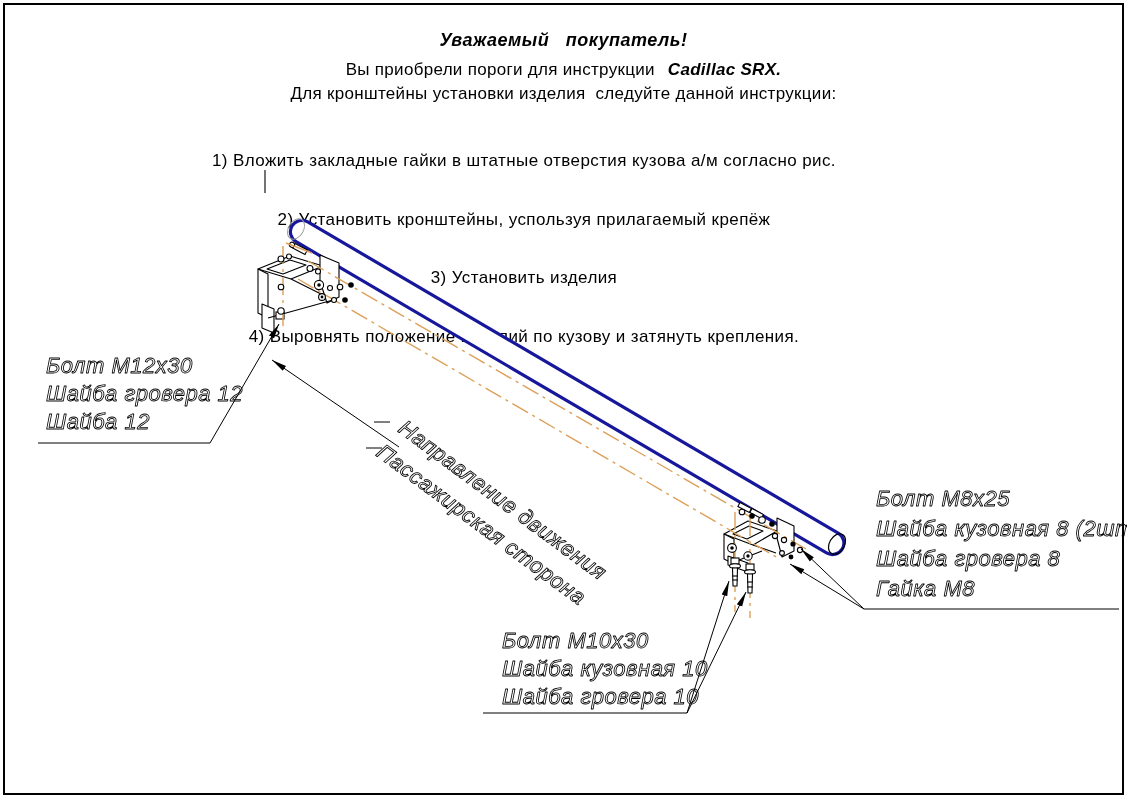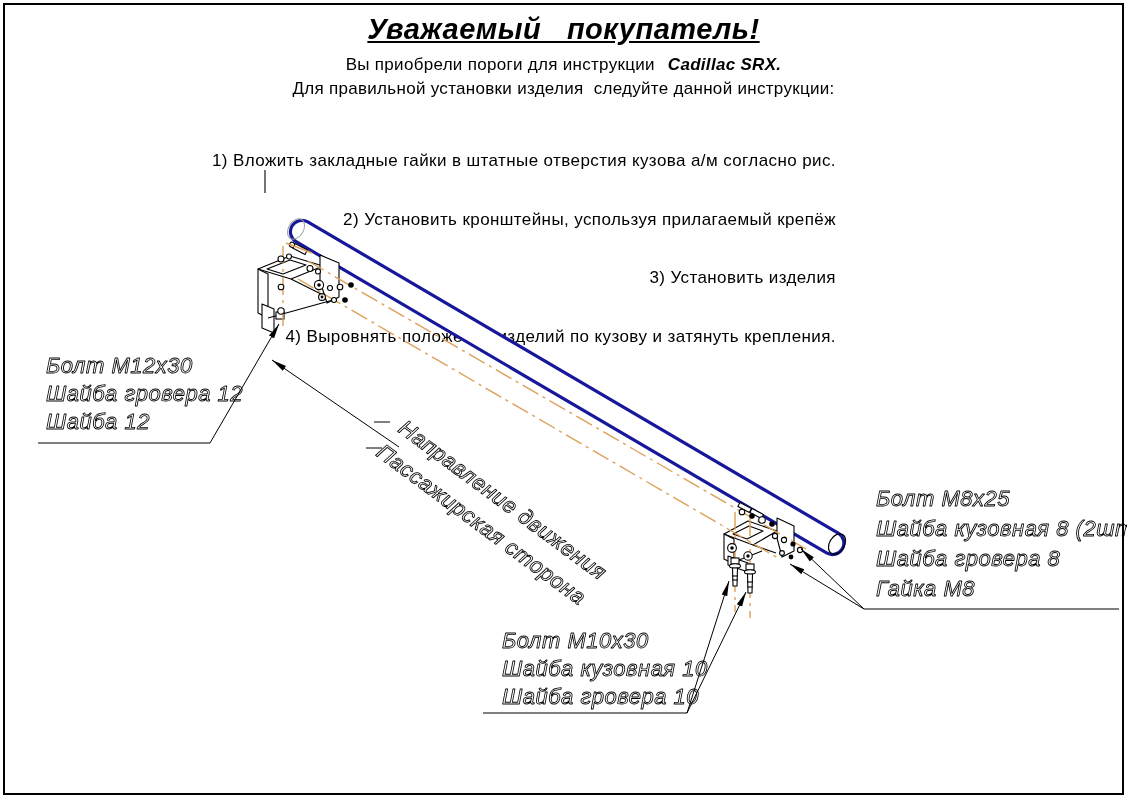--- a/index.html
+++ b/index.html
@@ -6,29 +6,29 @@
   .page{
     position:relative;width:1127px;height:798px;background:#ffffff;
     font-family:"Liberation Sans",sans-serif;color:#000;overflow:hidden;
   }
   .page-border{
     position:absolute;left:3px;top:3px;right:3px;bottom:3px;
     border:2px solid #000;pointer-events:none;
   }
   .hdr{position:absolute;left:0;top:0;width:100%;text-align:center;}
   .title{
-    margin-top:13px;font-size:29px;font-weight:bold;font-style:italic;
-    letter-spacing:.5px;white-space:pre;text-decoration:underline;
+    margin-top:30px;font-size:18px;font-weight:bold;font-style:italic;
+    letter-spacing:.5px;white-space:pre;
   }
   .sub{margin-top:9px;font-size:17px;letter-spacing:.3px;white-space:pre;}
   .sub b{margin-left:13px;font-style:italic;}
   .sub2{margin-top:4px;font-size:17px;letter-spacing:.3px;white-space:pre;}
   .steps{
     position:absolute;left:212px;top:112px;font-size:17px;line-height:19.5px;
-    letter-spacing:.4px;text-align:right;white-space:pre;
+    letter-spacing:.4px;text-align:center;white-space:pre;
   }
   svg{position:absolute;left:0;top:0;}
   .ink{stroke:var(--ink-black,#000);fill:none;stroke-width:1.1;}
   .plate{stroke:var(--ink-black,#000);fill:#fff;stroke-width:1.1;stroke-linejoin:round;}
   .hw{stroke:var(--ink-black,#000);fill:#fff;stroke-width:1.1;}
   .hwdot{fill:var(--ink-black,#000);stroke:none;}
   .orange{stroke:var(--axis-orange,#dda05a);fill:none;stroke-width:1.4;}
   .dashdot{stroke-dasharray:18 5 3 5;}
   .leader{stroke:var(--ink-black,#000);fill:none;stroke-width:1;}
   .cad{
@@ -39,21 +39,21 @@
 </style>
 </head>
 <body>
 
 <div class="page">
   <div class="page-border"></div>
 
   <div class="hdr">
     <div class="title">Уважаемый   покупатель!</div>
     <div class="sub"><span>Вы приобрели пороги для инструкции</span><b>Cadillac SRX.</b></div>
-    <div class="sub2">Для правильной установки изделия  следуйте данной инструкции:</div>
+    <div class="sub2">Для кронштейны установки изделия  следуйте данной инструкции:</div>
   </div>
 
   <div class="steps">
     <div>1) Вложить закладные гайки в штатные отверстия кузова а/м согласно рис.</div>
     <div>2) Установить кронштейны, успользуя прилагаемый крепёж</div>
     <div>3) Установить изделия</div>
     <div>4) Выровнять положение изделий по кузову и затянуть крепления.</div>
   </div>
 
   <svg width="1127" height="798" viewBox="0 0 1127 798">

